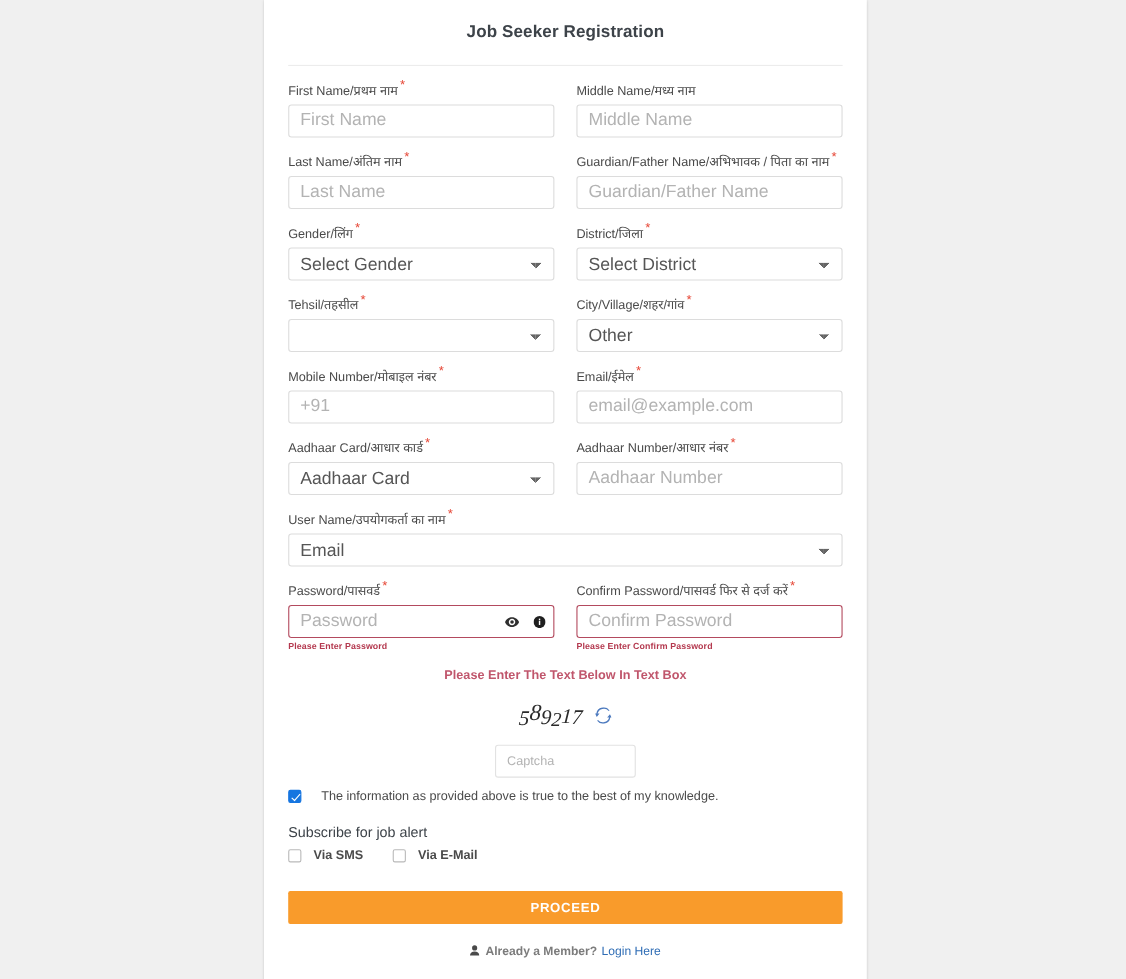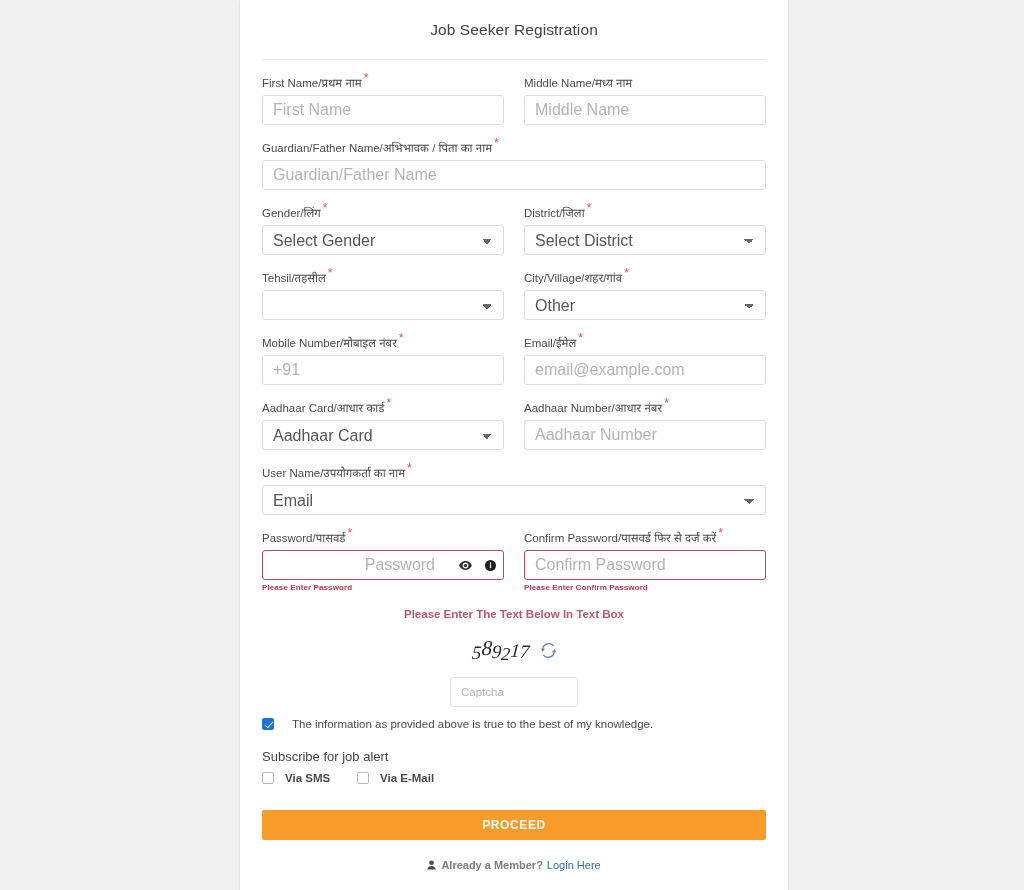--- a/index.html
+++ b/index.html
@@ -20,21 +20,21 @@
     position: absolute;
     left: 240px; top: 0px;
     width: 548px;
     min-height: 883px;
     background: #ffffff;
     box-shadow: 0 1px 3px rgba(0,0,0,0.10), 0 0 0 1px rgba(0,0,0,0.02);
   }
   .card-title {
     text-align: center;
     font-size: 15.5px;
-    font-weight: normal;
+    font-weight: bold;
     color: #3d4349;
     padding-top: 21px;
     padding-bottom: 0px;
     letter-spacing: 0.1px;
   }
   .title-divider {
     margin: 20px 22px 0 22px;
     border-top: 1px solid #ececec;
   }
   .form-body {
@@ -230,20 +230,24 @@
           <input class="ctrl" type="text" placeholder="First Name" style="">
         </div>
         <div class="col">
           <label class="lbl">Middle Name/मध्य नाम</label>
           <input class="ctrl" type="text" placeholder="Middle Name" style="">
         </div>
       </div>
 
       <div class="row">
         <div class="col">
+          <label class="lbl"><span>Last Name/अंतिम नाम</span><span class="req">*</span></label>
+          <input class="ctrl" type="text" placeholder="Last Name" style="">
+        </div>
+        <div class="col">
           <label class="lbl"><span>Guardian/Father Name/अभिभावक / पिता का नाम</span><span class="req">*</span></label>
           <input class="ctrl" type="text" placeholder="Guardian/Father Name" style="">
         </div>
       </div>
 
       <div class="row">
         <div class="col">
           <label class="lbl"><span>Gender/लिंग</span><span class="req">*</span></label>
           <select class="ctrl"><option>Select Gender</option></select>
         </div>
@@ -290,21 +294,21 @@
         <div class="col-full">
           <label class="lbl"><span>User Name/उपयोगकर्ता का नाम</span><span class="req">*</span></label>
           <select class="ctrl"><option>Email</option></select>
         </div>
       </div>
 
       <div class="row">
         <div class="col">
           <label class="lbl"><span>Password/पासवर्ड</span><span class="req">*</span></label>
           <div class="pw-wrap">
-            <input class="ctrl err" type="text" style="padding-right: 68px; text-align: right;" placeholder="Password">
+            <input class="ctrl err" type="text" style="padding-right: 68px;" placeholder="Password">
             <span class="pw-icons">
               <span style="cursor:pointer;line-height:0;">
                 <svg width="13" height="9" viewBox="0 0 16 11">
                     <path d="M8 0C4 0 1.2 3 0.3 5.1c-.1.2-.1.5 0 .8C1.2 8 4 11 8 11s6.8-3 7.7-5.1c.1-.3.1-.6 0-.8C14.8 3 12 0 8 0zm0 9.2C6 9.2 4.4 7.7 4.4 5.5S6 1.8 8 1.8s3.6 1.6 3.6 3.7S10 9.2 8 9.2z" fill="#2f2f2f"></path>
                     <circle cx="8" cy="5.5" r="2" fill="#2f2f2f"></circle>
                   </svg>
               </span>
               <span style="cursor:pointer;line-height:0;">
                 <svg width="11" height="11" viewBox="0 0 12 12">
                     <circle cx="6" cy="6" r="6" fill="#1f1f1f"></circle>

